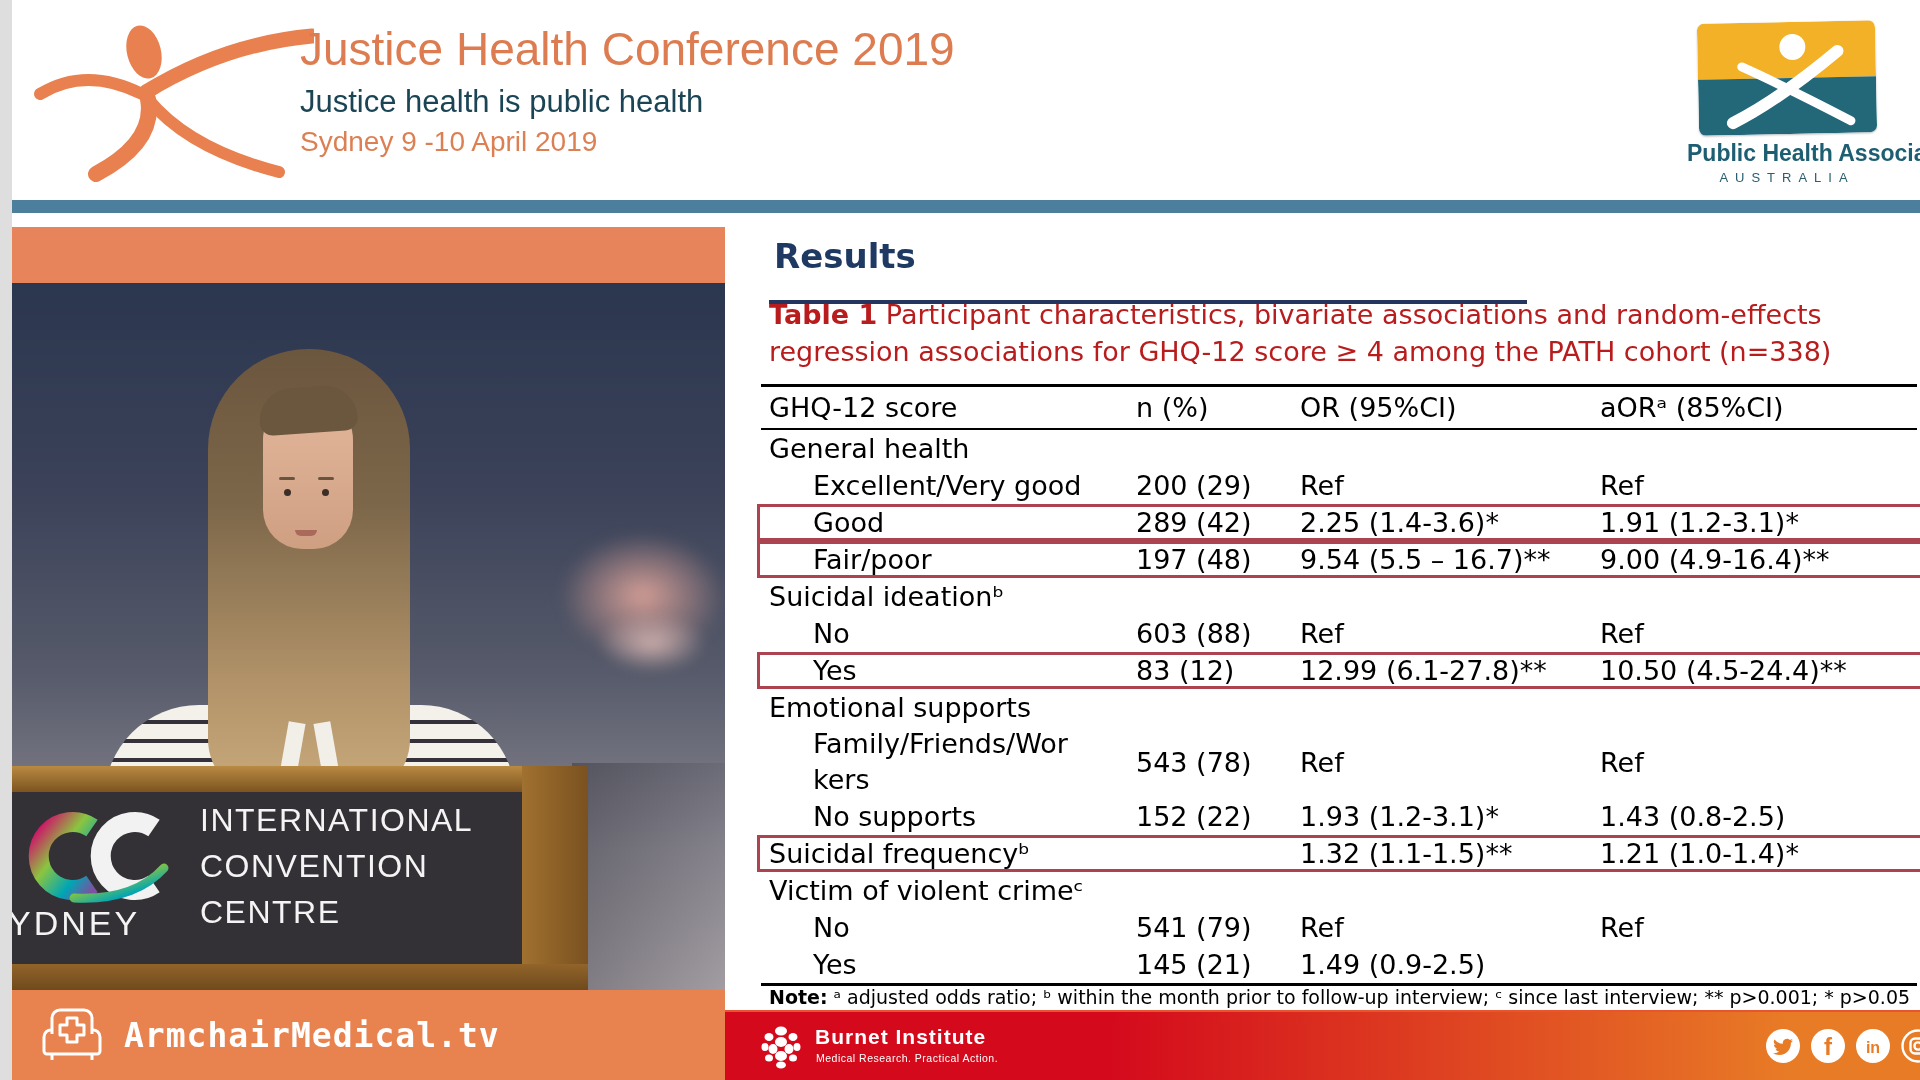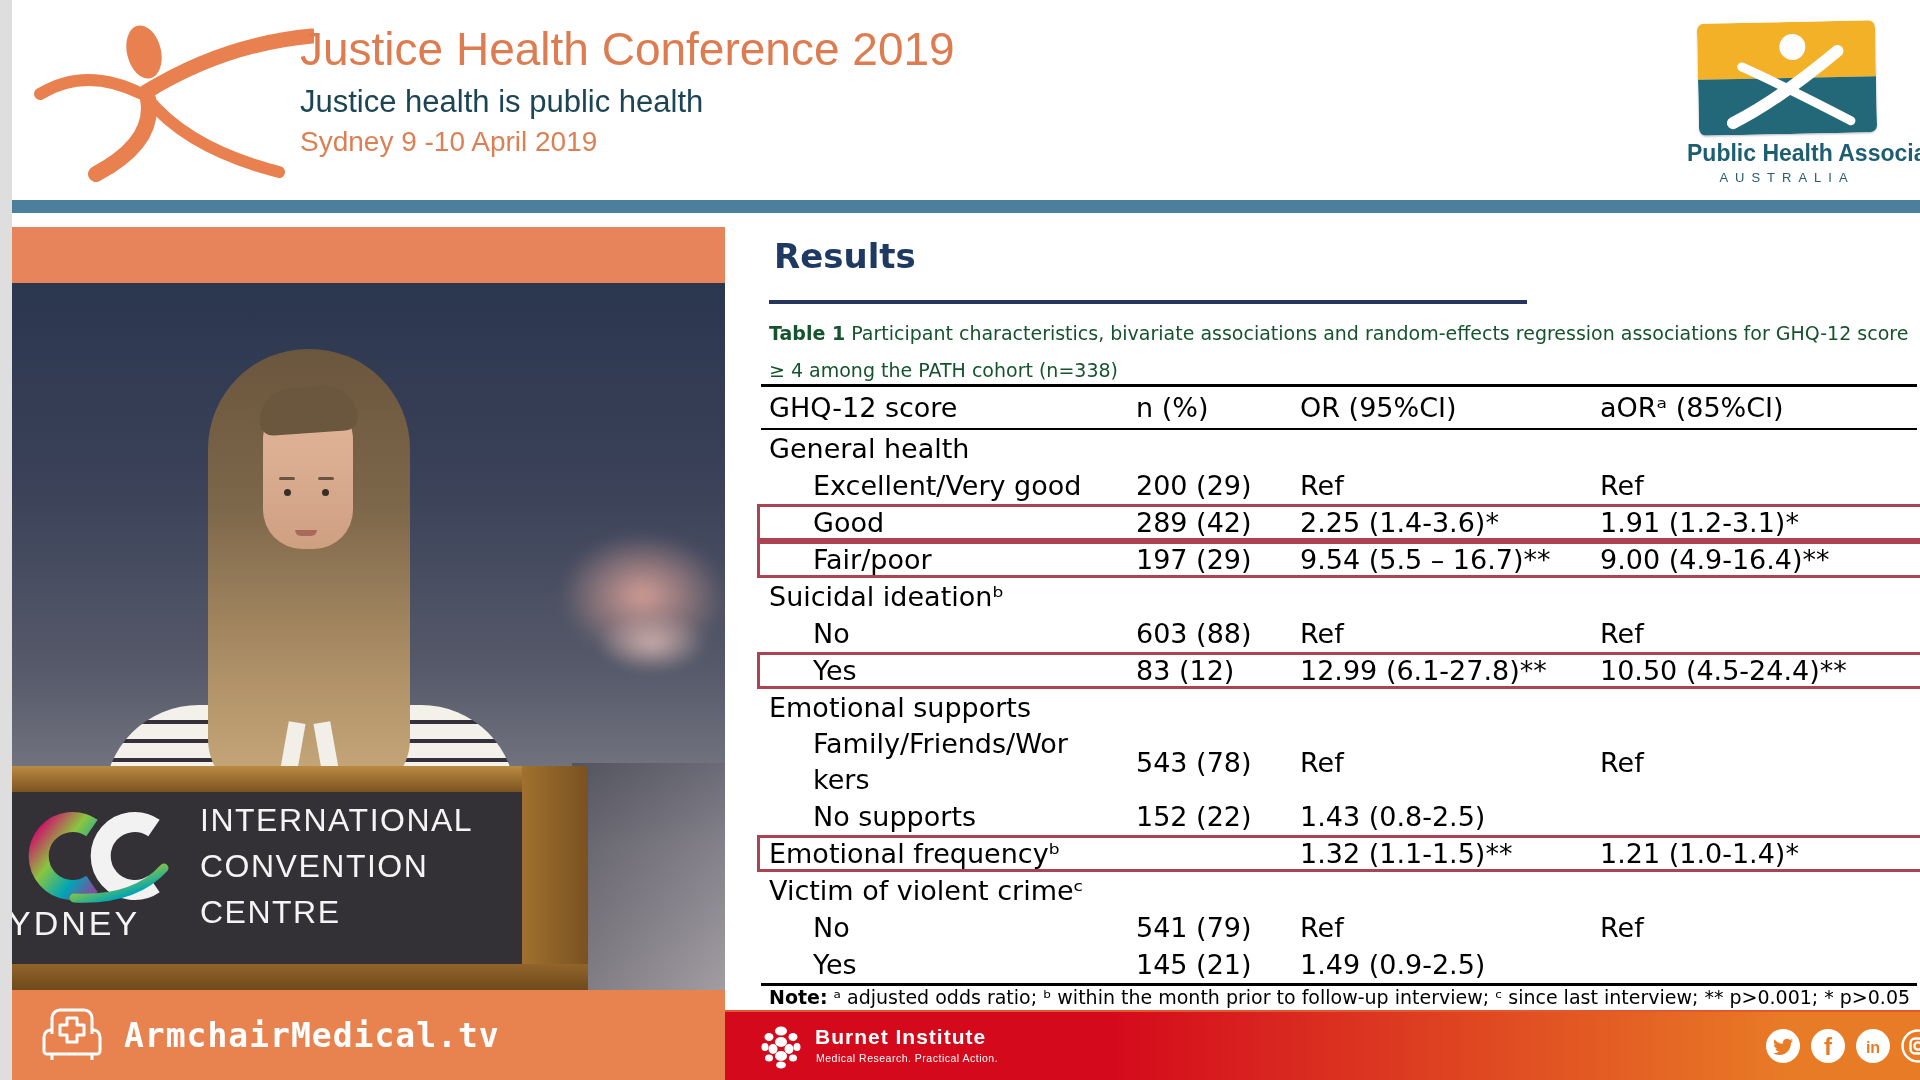--- a/index.html
+++ b/index.html
@@ -70,21 +70,21 @@
       background:linear-gradient(180deg,#91642a,#6f4a1d);}
   #icc-sign{left:0px;top:509px;width:510px;height:172px;background:#343136;}
   .icc-line{position:absolute;left:188px;color:#f4f4f4;font-size:32px;font-weight:300;
       letter-spacing:1.5px;font-family:"Liberation Sans",sans-serif;}
   #icc-ydney{position:absolute;left:-4px;top:112px;color:#f4f4f4;font-size:34px;font-weight:300;letter-spacing:3px;}
 
   
   #results-heading{left:762px;top:236px;font-size:34px;font-weight:bold;color:#1e3a63;
       font-family:"DejaVu Sans","Liberation Sans",sans-serif;}
   #results-rule{left:757px;top:300px;width:758px;height:4px;background:#24365e;}
-  #table-title{left:757px;top:315px;width:1148px;font-size:19px;line-height:37px;color:#14532d;
+  #table-title{left:757px;top:296px;width:1148px;font-size:27px;line-height:37px;color:#b91c1c;
       font-family:"DejaVu Sans",sans-serif;}
   #table-title b{font-weight:bold;}
 
   #table{left:749px;top:384px;width:1156px;font-family:"DejaVu Sans",sans-serif;font-size:27px;color:#000;
       border-bottom:3px solid #000;}
   .trow{display:flex;align-items:center;min-height:37px;position:relative;padding-left:8px;}
   #thead{border-top:3px solid #000;border-bottom:2px solid #000;min-height:41px;}
   .tcell{flex:0 0 auto;}
   .c0{width:367px;}
   .c1{width:164px;}
@@ -236,21 +236,21 @@
           <div class="tcell c3">Ref</div>
         </div>
         <div class="trow hl">
           <div class="tcell c0 ind">Good</div>
           <div class="tcell c1">289 (42)</div>
           <div class="tcell c2">2.25 (1.4-3.6)*</div>
           <div class="tcell c3">1.91 (1.2-3.1)*</div>
         </div>
         <div class="trow hl">
           <div class="tcell c0 ind">Fair/poor</div>
-          <div class="tcell c1">197 (29)</div>
+          <div class="tcell c1">197 (48)</div>
           <div class="tcell c2">9.54 (5.5 – 16.7)**</div>
           <div class="tcell c3">9.00 (4.9-16.4)**</div>
         </div>
         <div class="trow">
           <div class="tcell c0">Suicidal ideationᵇ</div>
           <div class="tcell c1"></div>
           <div class="tcell c2"></div>
           <div class="tcell c3"></div>
         </div>
         <div class="trow">
@@ -273,24 +273,25 @@
         </div>
         <div class="trow wrap">
           <div class="tcell c0 ind">Family/Friends/Workers</div>
           <div class="tcell c1">543 (78)</div>
           <div class="tcell c2">Ref</div>
           <div class="tcell c3">Ref</div>
         </div>
         <div class="trow">
           <div class="tcell c0 ind">No supports</div>
           <div class="tcell c1">152 (22)</div>
+          <div class="tcell c2">1.93 (1.2-3.1)*</div>
           <div class="tcell c3">1.43 (0.8-2.5)</div>
         </div>
         <div class="trow hl">
-          <div class="tcell c0">Emotional frequencyᵇ</div>
+          <div class="tcell c0">Suicidal frequencyᵇ</div>
           <div class="tcell c1"></div>
           <div class="tcell c2">1.32 (1.1-1.5)**</div>
           <div class="tcell c3">1.21 (1.0-1.4)*</div>
         </div>
         <div class="trow">
           <div class="tcell c0">Victim of violent crimeᶜ</div>
           <div class="tcell c1"></div>
           <div class="tcell c2"></div>
           <div class="tcell c3"></div>
         </div>

